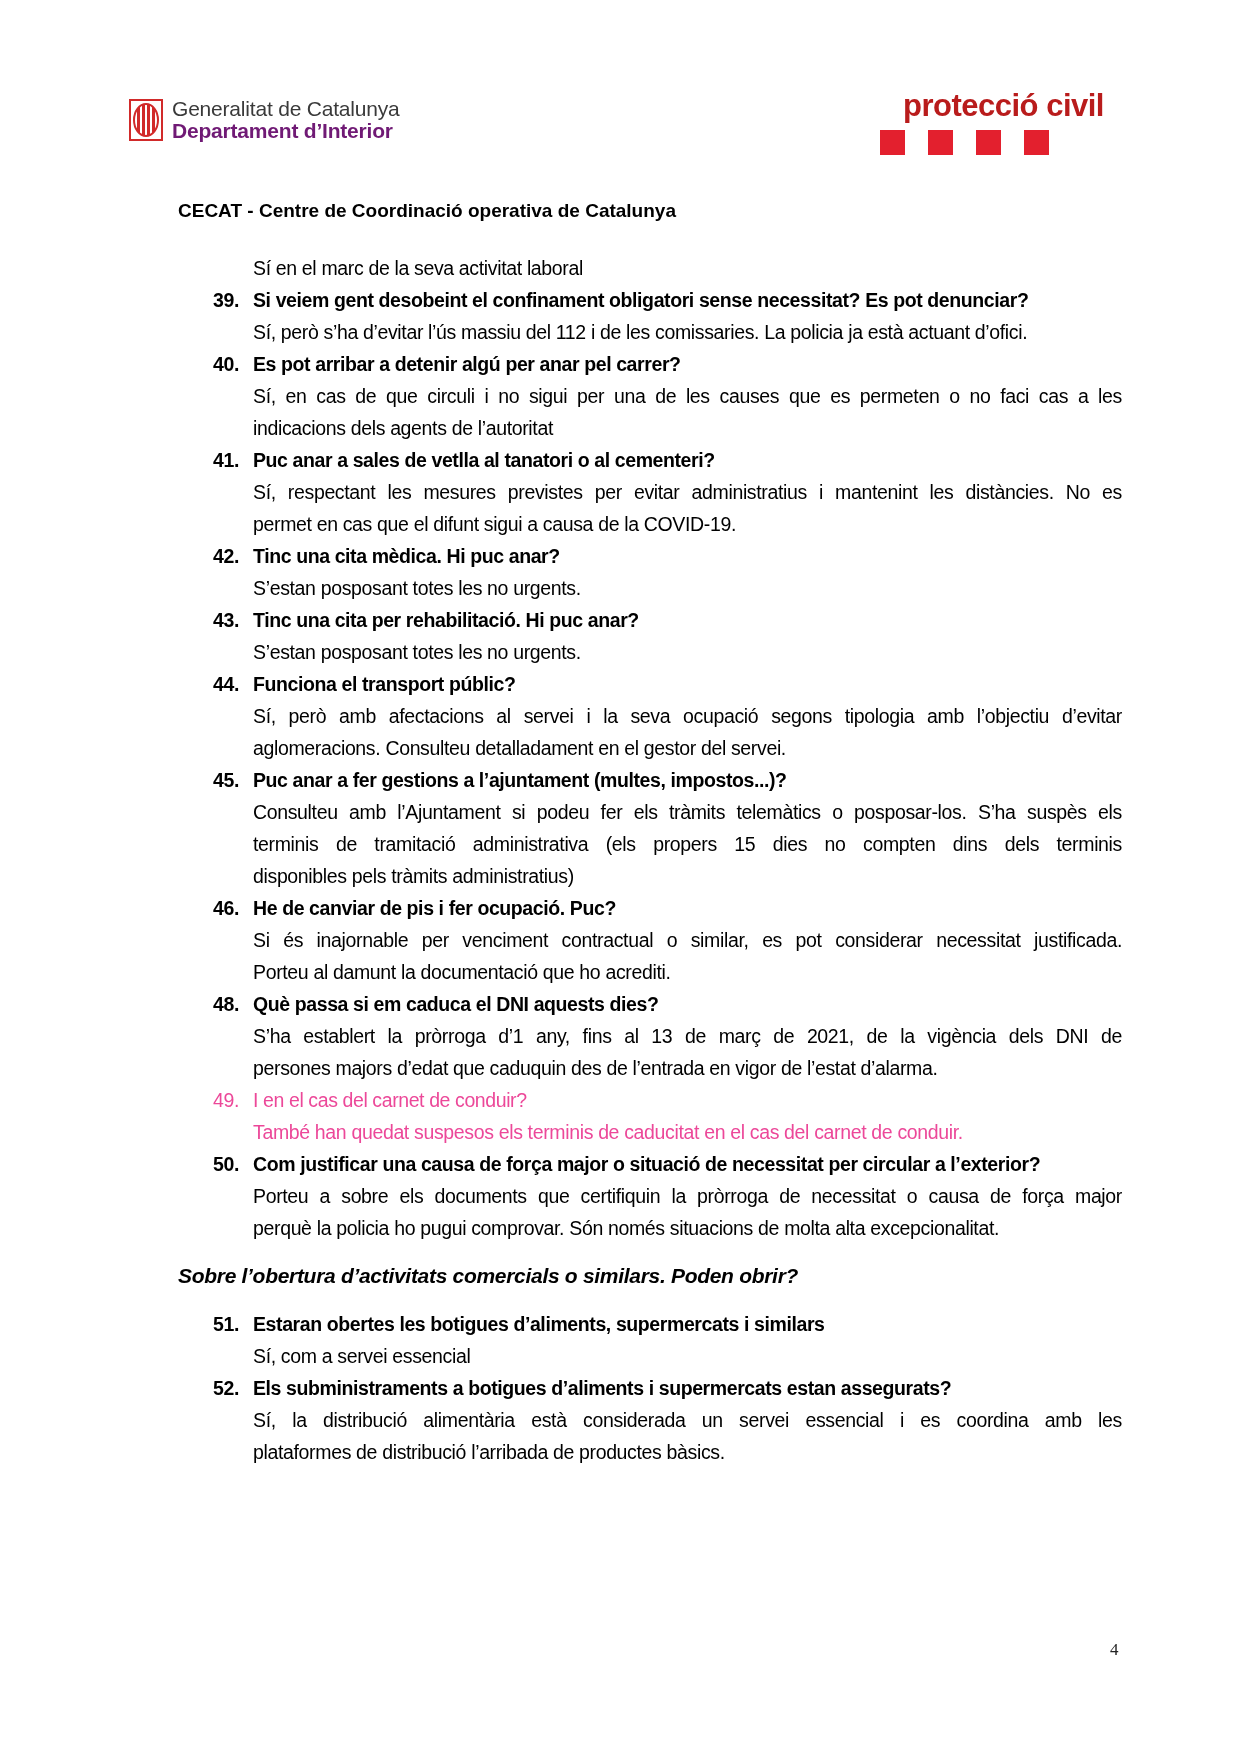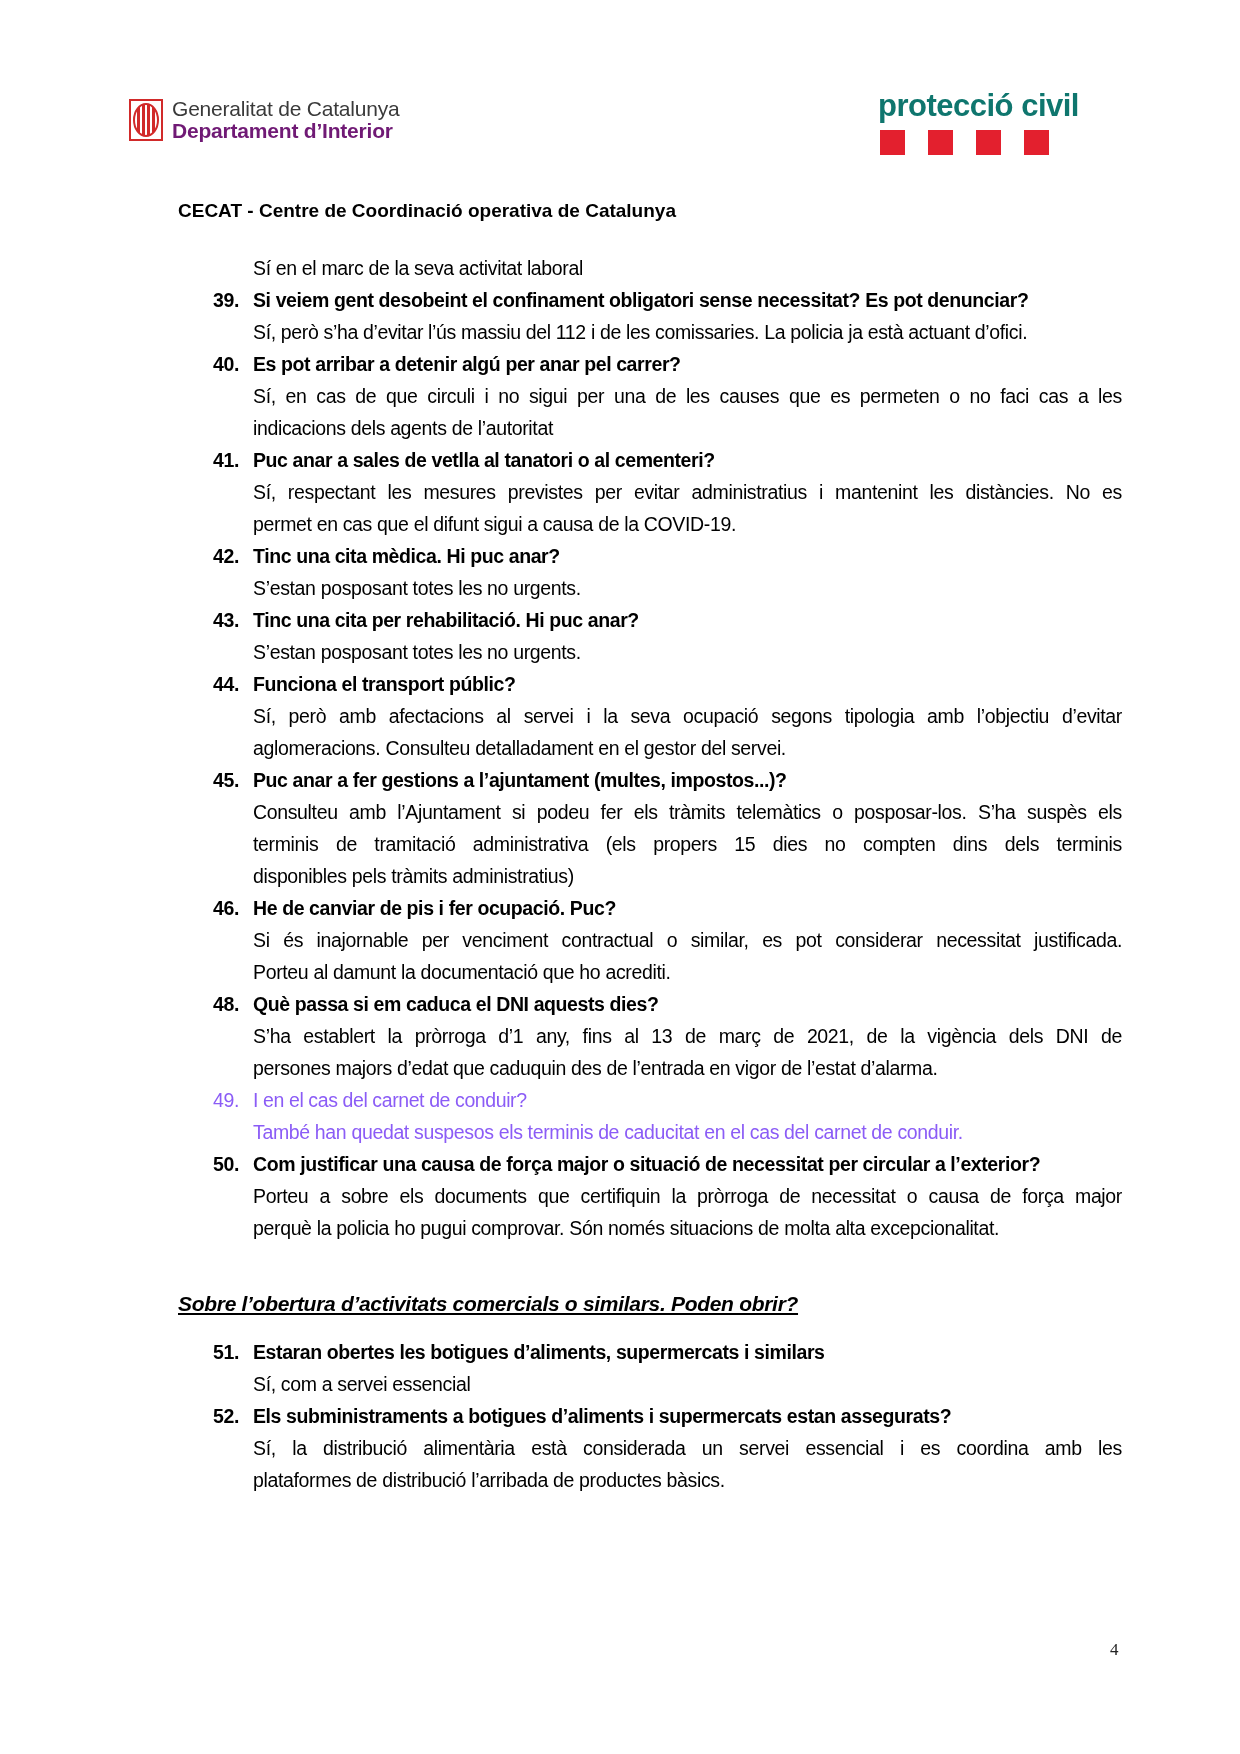--- a/index.html
+++ b/index.html
@@ -5,30 +5,30 @@
   html, body { margin: 0; padding: 0; background: #ffffff; }
   body { width: 1240px; height: 1754px; position: relative; overflow: hidden; font-family: "Liberation Sans", sans-serif; color: #000; }
   .logo-gen { position: absolute; left: 129px; top: 98px; display: flex; align-items: center; }
   .gen-emblem { width: 34px; height: 42px; border: 2px solid #d12a2a; box-sizing: border-box; display: flex; align-items: center; justify-content: center; background: #fff; }
   .gen-emblem .oval { width: 26px; height: 34px; border-radius: 50%; border: 2px solid #d12a2a; box-sizing: border-box; overflow: hidden;
     background: repeating-linear-gradient(90deg, #fff 0 2px, #d12a2a 2px 5px); }
   .gen-text { margin-left: 9px; line-height: 1.05; }
   .gen-line1 { font-size: 21px; color: #3a3a3a; letter-spacing: -0.2px; }
   .gen-line2 { font-size: 21px; font-weight: bold; color: #701a75; letter-spacing: -0.2px; }
   .logo-pc { position: absolute; left: 878px; top: 90px; }
-  .pc-text { font-size: 31px; font-weight: bold; color: #0f766e; letter-spacing: -0.5px; line-height: 1; }
+  .pc-text { font-size: 31px; font-weight: bold; color: #b91c1c; letter-spacing: -0.5px; line-height: 1; margin-left: 25px; }
   .pc-squares { display: flex; gap: 23px; margin-top: 9px; margin-left: 2px; }
   .pc-sq { width: 25px; height: 25px; background: #e3202e; }
   .cecat { position: absolute; left: 178px; top: 200px; font-size: 19px; font-weight: bold; }
   .content { position: absolute; left: 178px; top: 252px; width: 944px; font-family: "Liberation Sans", sans-serif; font-size: 19.5px; }
   .q { display: flex; line-height: 32px; font-weight: bold; padding-left: 35px; letter-spacing: -0.4px; }
   .q .num { width: 40px; flex: none; }
   .a { padding-left: 75px; line-height: 32px; letter-spacing: -0.35px; text-align: justify; text-align-last: left; }
   .a.just-last { text-align-last: justify; }
-  .section-title { font-style: italic; font-weight: bold; text-decoration: underline; font-size: 21px; line-height: 32px; margin-top: 44px; margin-bottom: 16px; letter-spacing: -0.3px; }
+  .section-title { font-style: italic; font-weight: bold; font-size: 21px; line-height: 32px; margin-top: 16px; margin-bottom: 16px; letter-spacing: -0.3px; }
   .page-num { position: absolute; left: 1110px; top: 1640px; font-family: "Liberation Serif", serif; font-size: 17px; color: #222; }
 </style>
 </head>
 <body>
 
 <div class="logo-gen">
   <div class="gen-emblem">
       <div class="oval"></div>
     </div>
   <div class="gen-text">
@@ -115,21 +115,21 @@
         <div class="a">Porteu al damunt la documentació que ho acrediti.</div>
       </div>
       <div>
         <div class="q">
           <span class="num">48.</span>
           <span>Què passa si em caduca el DNI aquests dies?</span>
         </div>
         <div class="a just-last">S’ha establert la pròrroga d’1 any, fins al 13 de març de 2021, de la vigència dels DNI de</div>
         <div class="a">persones majors d’edat que caduquin des de l’entrada en vigor de l’estat d’alarma.</div>
       </div>
-      <div style="color: #8b5cf6;">
+      <div style="color: #ec4899;">
         <div class="q" style="font-weight: normal;">
           <span class="num">49.</span>
           <span>I en el cas del carnet de conduir?</span>
         </div>
         <div class="a">També han quedat suspesos els terminis de caducitat en el cas del carnet de conduir.</div>
       </div>
       <div>
         <div class="q">
           <span class="num">50.</span>
           <span>Com justificar una causa de força major o situació de necessitat per circular a l’exterior?</span>

